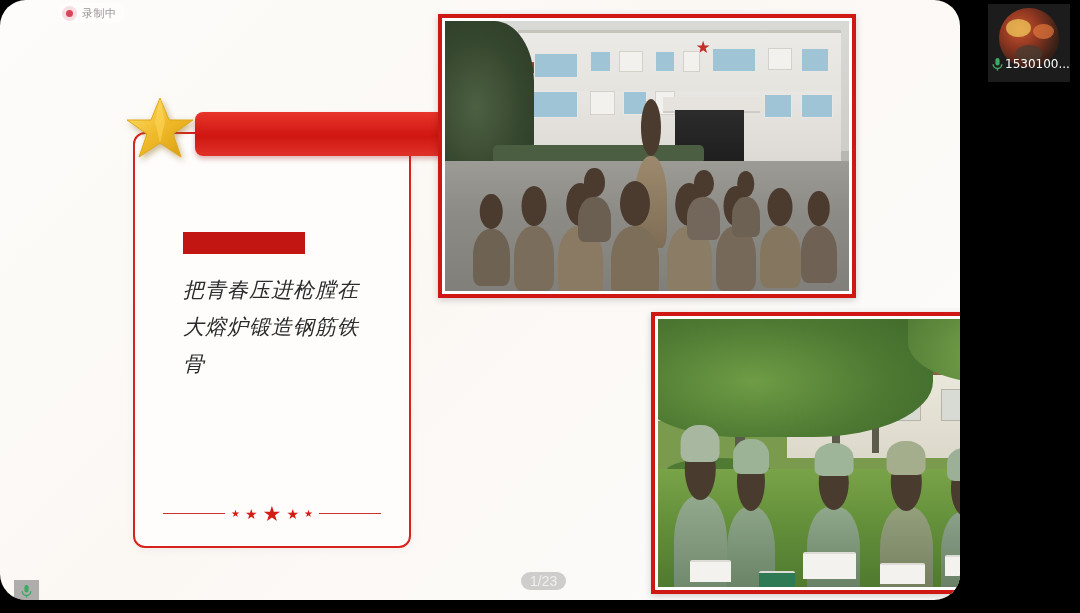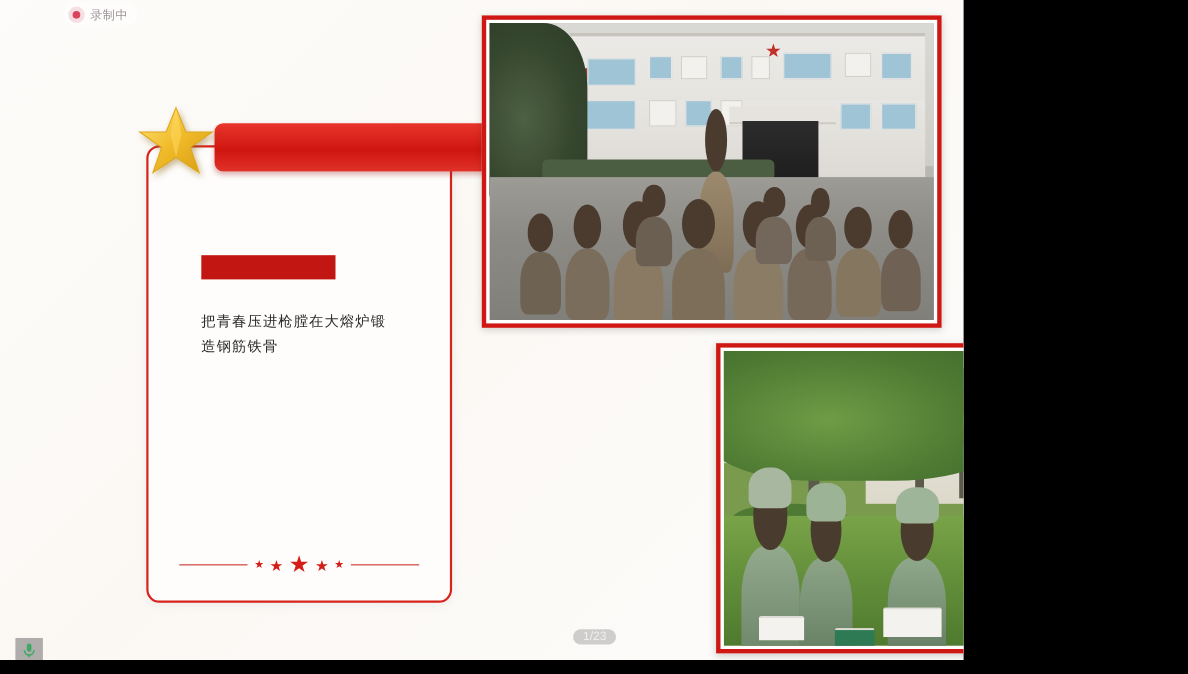--- a/index.html
+++ b/index.html
@@ -3,23 +3,24 @@
 <meta charset="utf-8">
 <style>
   * { margin:0; padding:0; box-sizing:border-box; }
   html,body{ width:1080px; height:613px; overflow:hidden; background:#000; }
   body{ font-family:"Liberation Sans","DejaVu Sans",sans-serif; }
 
   #screen{ position:relative; width:1080px; height:613px; background:#000; }
 
   
   #slide{
-    position:absolute; left:0; top:0; width:876px; height:600px;
+    position:absolute; left:0; top:0; width:960px; height:600px;
     background:linear-gradient(135deg,#fdfcfa 0%,#fbf8f4 45%,#fdfcfb 100%);
     overflow:hidden;
+    border-radius:26px;
   }
 
   
   #rec{
     position:absolute; left:58px; top:3px; height:20px;
     display:flex; align-items:center; gap:5px;
     padding:0 8px 0 4px; border-radius:10px;
     background:rgba(255,255,255,.55);
   }
   #rec .dot-wrap{
@@ -55,23 +56,24 @@
     filter:drop-shadow(2px 3px 3px rgba(150,110,30,.5));
   }
   .card-body{ position:absolute; left:0; top:0; width:100%; height:100%; padding:86px 28px 0 28px; }
   #h2{
     font-size:42px; font-weight:700; color:#cc1a14; letter-spacing:4px;
     font-family:"DejaVu Sans",sans-serif; line-height:1.05; text-align:left;
     margin-left:18px;
   }
   #h2-bar{ margin:12px 0 0 20px; width:122px; height:22px; background:#c21612; }
   #para{
-    margin:28px 0 0 20px; width:178px;
-    font-size:13px; line-height:1.75; color:#2b2b2b; letter-spacing:1px;
+    margin:18px 0 0 20px; width:178px;
+    font-size:21px; line-height:1.75; color:#2b2b2b; letter-spacing:1px;
     font-family:"DejaVu Sans",sans-serif;
+    font-style:italic;
   }
   #foot{
     position:absolute; left:0; bottom:22px; width:100%;
     display:flex; align-items:center; justify-content:center; gap:6px;
   }
   #foot .rule{ width:62px; height:1.5px; background:#c9332c; }
   #foot .stars{ display:flex; align-items:center; gap:5px; }
   .st{ color:#d41d16; line-height:1; }
 
   
@@ -209,21 +211,21 @@
   
   #share{
     position:absolute; left:14px; top:580px; height:22px;
     display:flex; align-items:center; gap:4px; padding:0 6px;
     background:rgba(128,128,128,.62); color:#fff; font-size:13px;
     font-family:"DejaVu Sans",sans-serif; white-space:nowrap;
   }
   #pageind{
     position:absolute; left:521px; top:572px;
     padding:1px 9px; border-radius:9px;
-    background:rgba(150,150,150,.45); color:#efefef; font-size:11px;
+    background:rgba(150,150,150,.45); color:#efefef; font-size:14px;
   }
   #blackbar{ position:absolute; left:0; top:600px; width:1080px; height:13px; background:#000; }
 
   .mic-svg{ display:block; }
 </style>
 </head>
 <body>
 
 <div id="screen">
 
@@ -409,15 +411,30 @@
 
     <div id="share">
       <svg width="13" height="15" viewBox="0 0 13 15">
         <rect x="4.4" y="1" width="4.2" height="7.5" rx="2.1" fill="#3ea864"></rect>
         <path d="M2.2 7.2a4.3 4.3 0 0 0 8.6 0" fill="none" stroke="#3ea864" stroke-width="1.5"></path>
         <rect x="5.8" y="11" width="1.4" height="2.6" fill="#3ea864"></rect>
       </svg>
     </div>
   </div>
 
+  <div id="thumb">
+    <div class="av">
+      <span class="b1"></span>
+        <span class="b2"></span>
+        <span class="b3"></span>
+    </div>
+    <div class="lbl">
+      <svg width="13" height="15" viewBox="0 0 13 15">
+        <rect x="4.4" y="1" width="4.2" height="7.5" rx="2.1" fill="#3ea864"></rect>
+        <path d="M2.2 7.2a4.3 4.3 0 0 0 8.6 0" fill="none" stroke="#3ea864" stroke-width="1.5"></path>
+        <rect x="5.8" y="11" width="1.4" height="2.6" fill="#3ea864"></rect>
+      </svg>
+      <span>1530100...</span>
+    </div>
+  </div>
 
   <div id="blackbar"></div>
 </div>
 
 </body></html>

